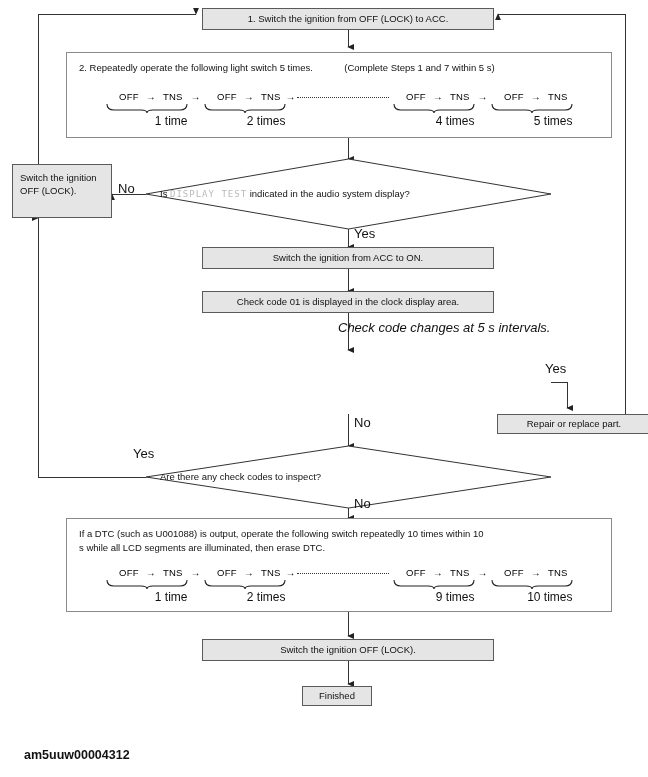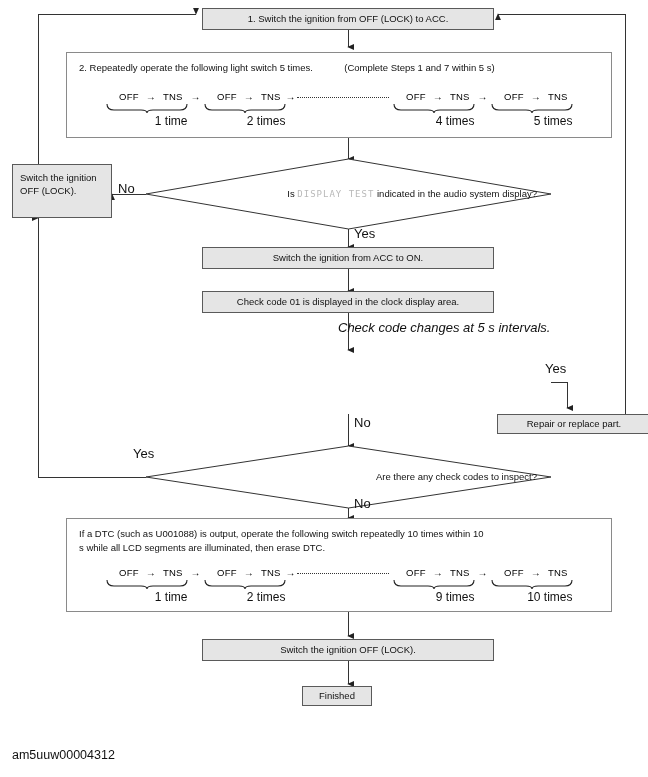--- a/index.html
+++ b/index.html
@@ -62,21 +62,21 @@
     left: 0; top: 0;
     overflow: visible;
   }
   .diamond .dlabel {
     position: absolute;
     left: 0; top: 0;
     width: 100%;
     height: 100%;
     display: flex;
     align-items: center;
-    justify-content: flex-end;
+    justify-content: flex-start;
     text-align: center;
     font-size: 9.5px;
     line-height: 1.45;
     color: #111;
     padding: 0 14px;
     box-sizing: border-box;
   }
 
   
   .edge-label {
@@ -387,15 +387,15 @@
   </div>
 
   <div class="node box" style="left:202px; top:639px; width:292px; height:22px;">
     <span>Switch the ignition OFF (LOCK).</span>
   </div>
 
   <div class="node box" style="left:302px; top:686px; width:70px; height:20px;">
     <span>Finished</span>
   </div>
 
-  <div id="caption" style="left:12px; top:748px;">am5uuw00004312</div>
+  <div id="caption" style="left:24px; top:748px;font-weight:bold;">am5uuw00004312</div>
 
 </div>
 
 </body></html>

